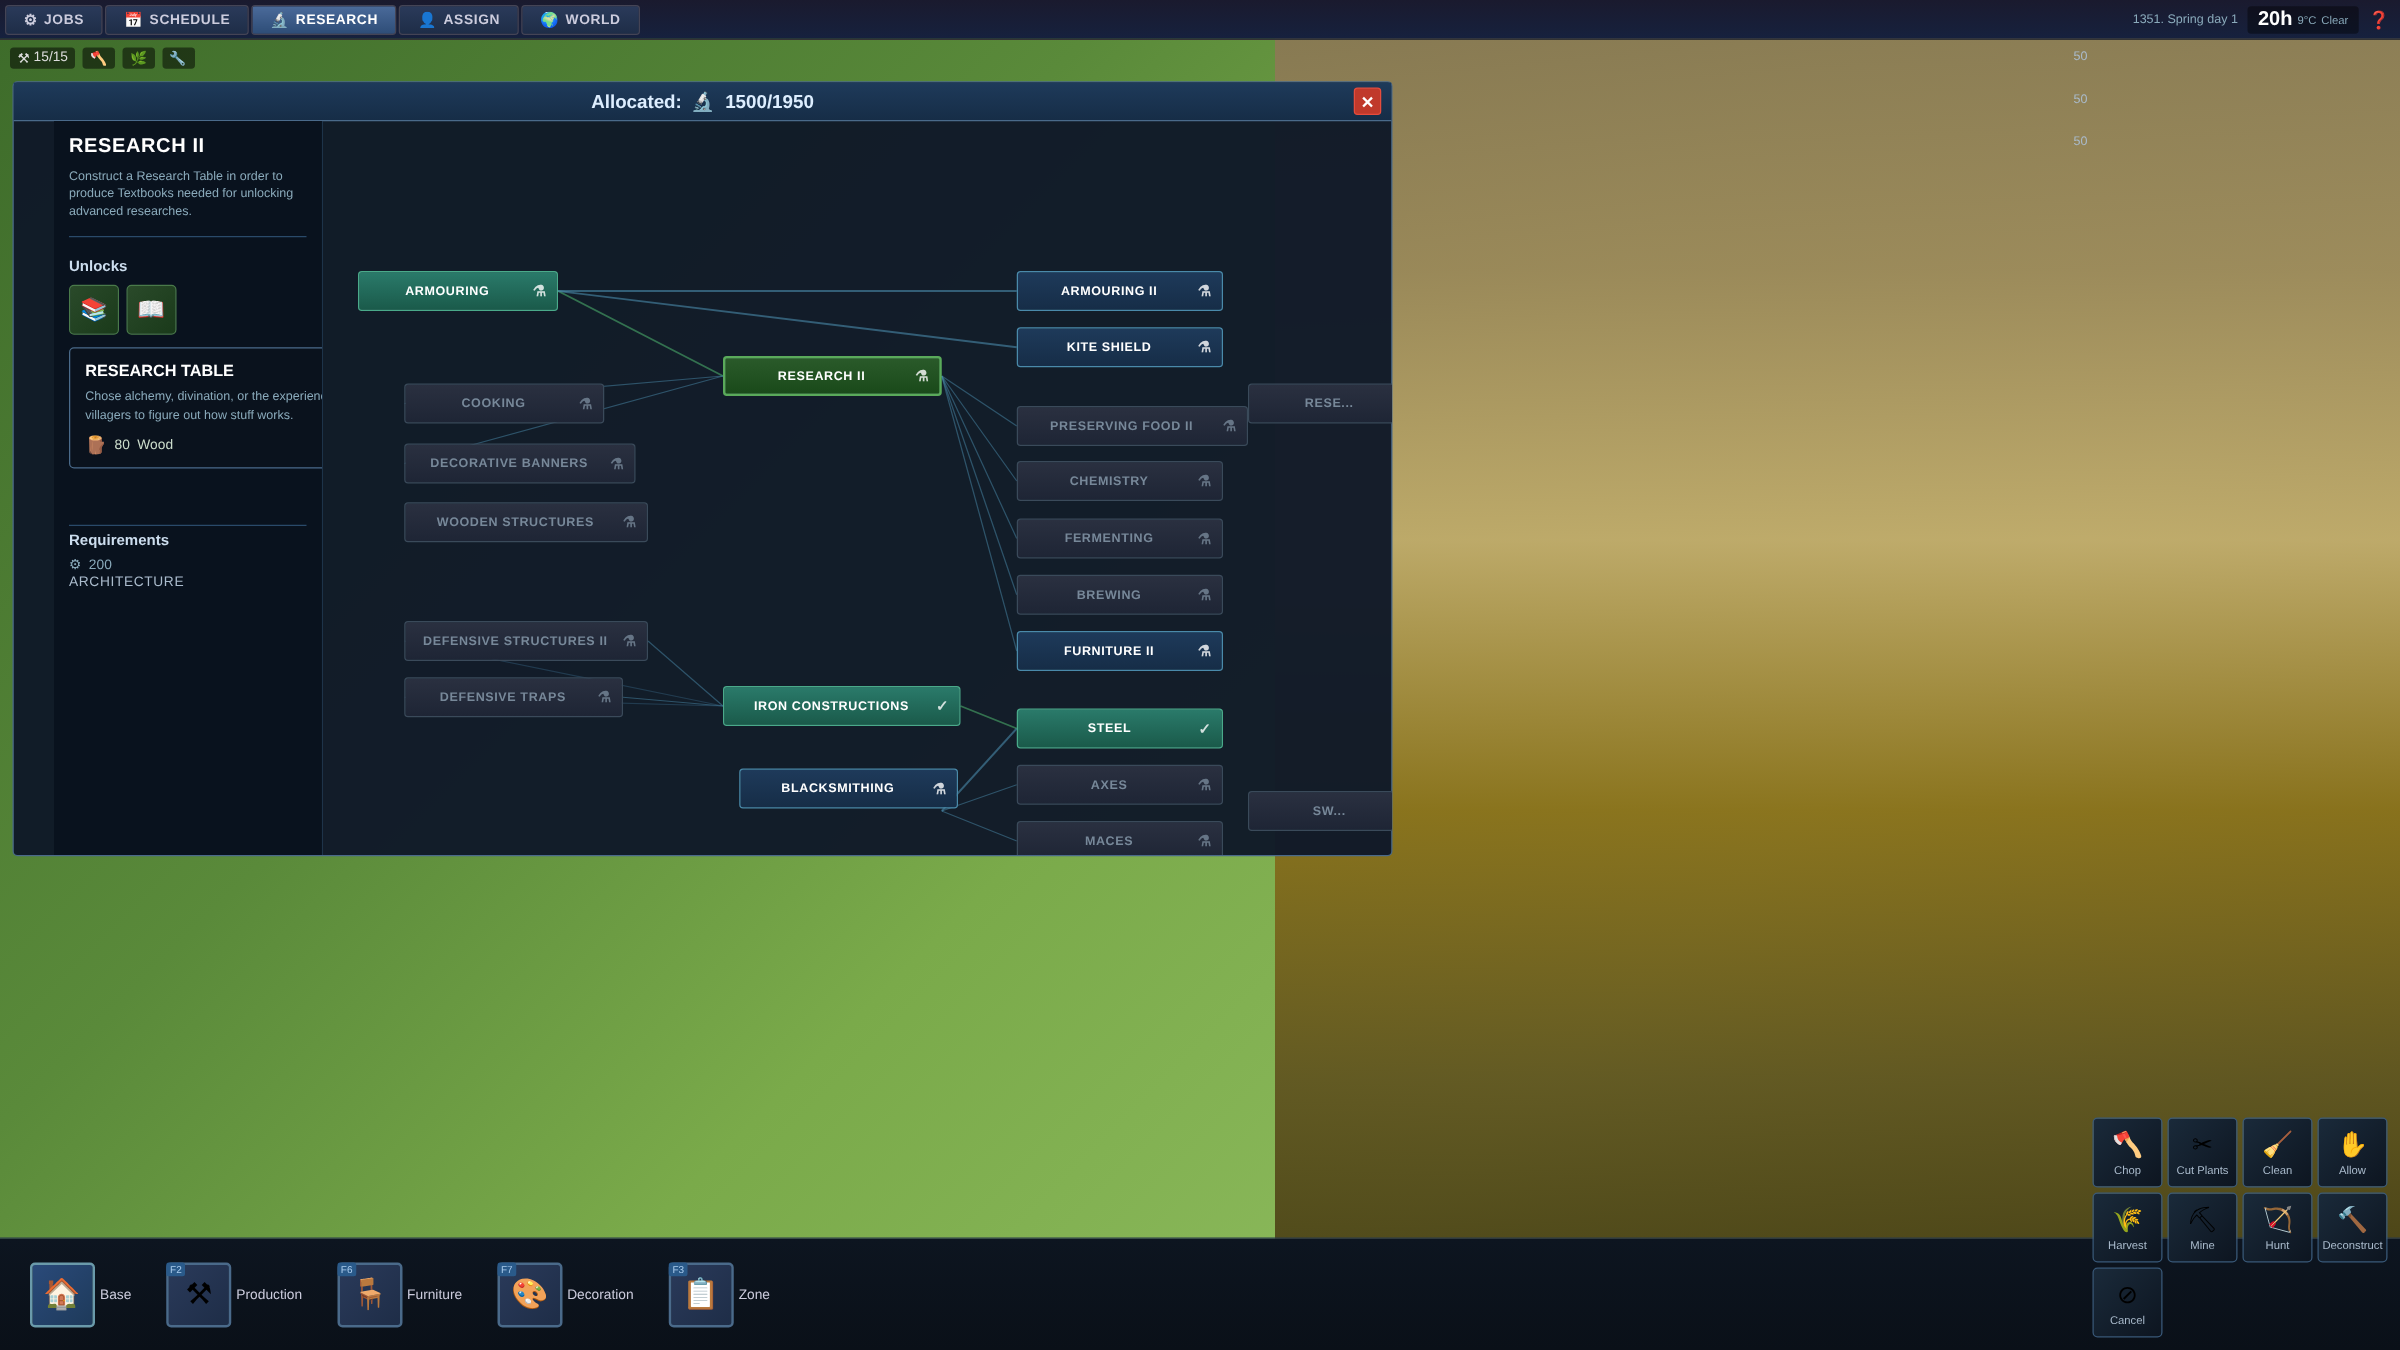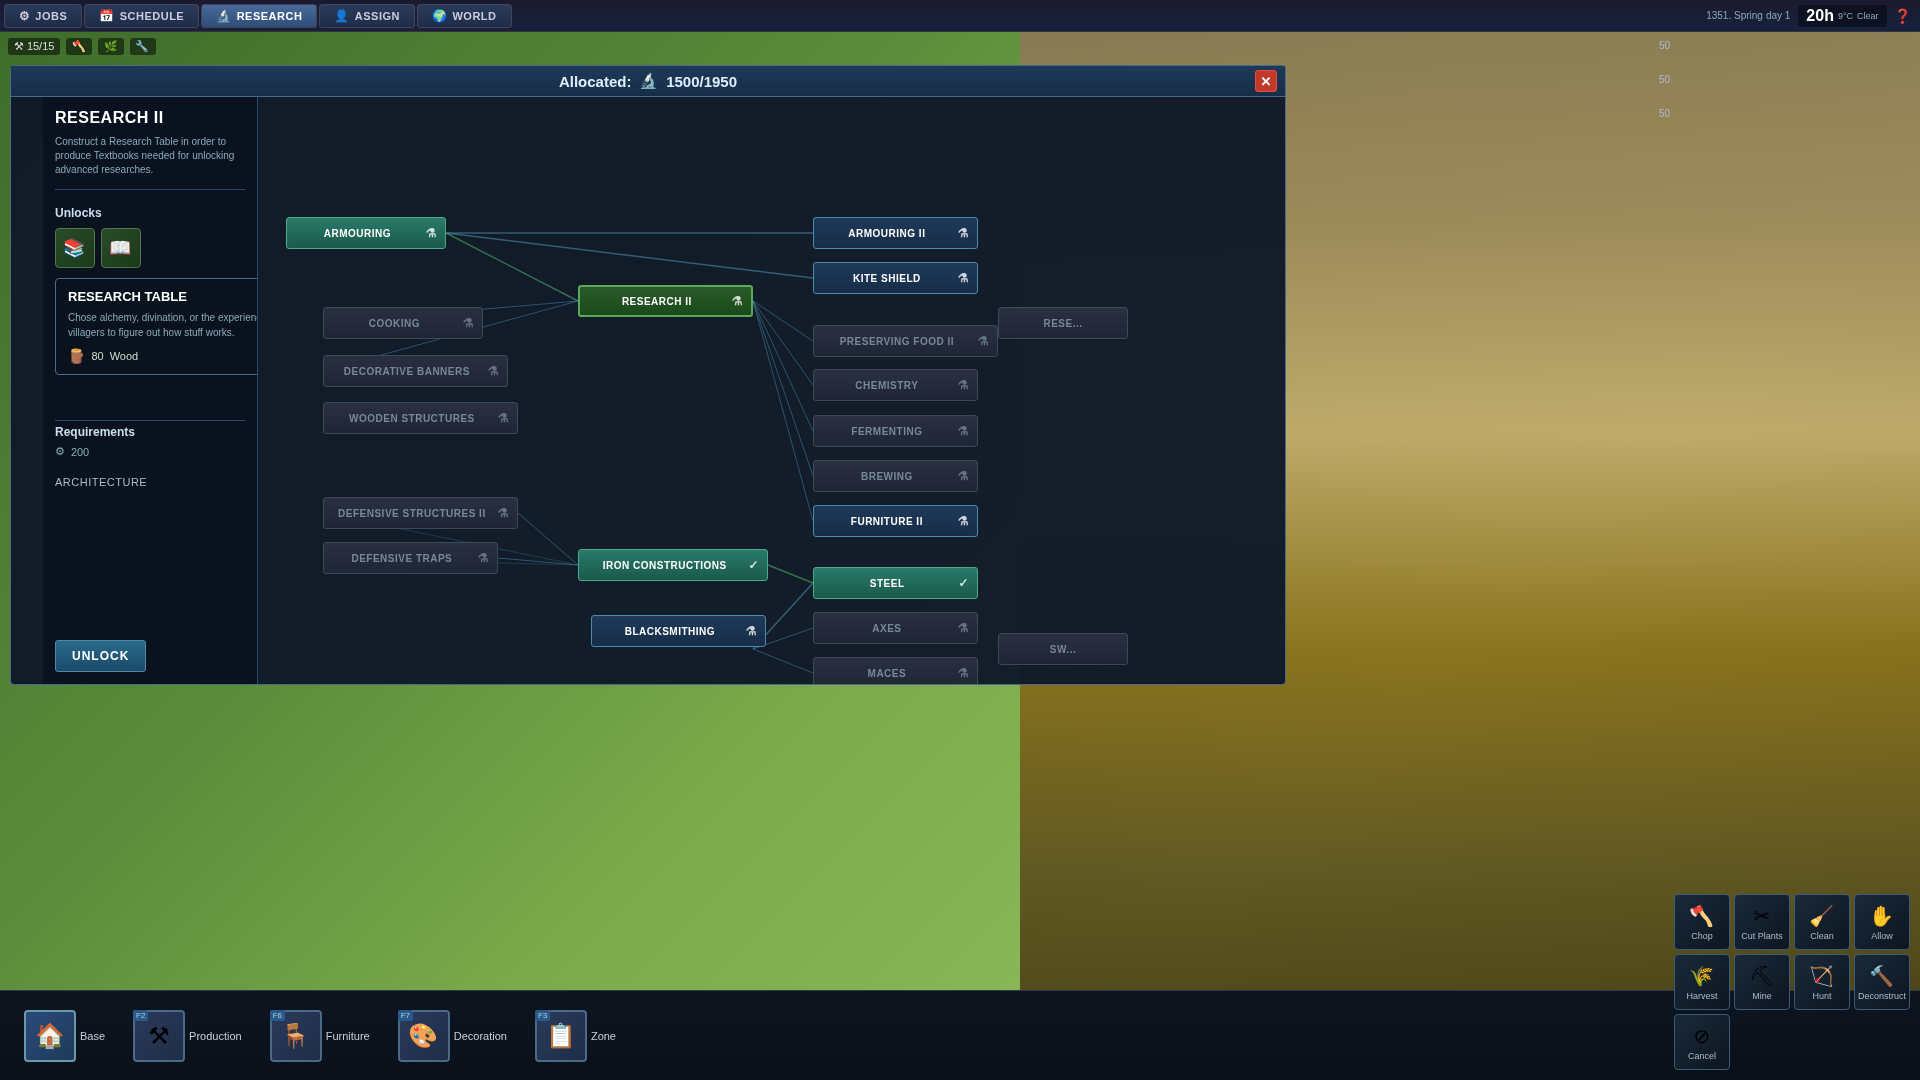--- a/index.html
+++ b/index.html
@@ -103,21 +103,21 @@
       padding: 2px 6px;
       border-radius: 3px;
       color: #ddd;
       font-size: 11px;
     }
 
     
     .dialog-panel {
       position: absolute;
       top: 65px; left: 10px;
-      width: 1276px;
+      width: 1104px;
       height: 620px;
       background: rgba(15, 25, 40, 0.97);
       border: 1px solid #4a6a8a;
       border-radius: 4px;
       z-index: 50;
       display: flex;
       flex-direction: column;
     }
 
     .dialog-header {
@@ -517,29 +517,26 @@
       </div>
 
       <div style="margin-top: 140px;">
         <div class="sidebar-divider"></div>
         <div class="req-title">Requirements</div>
         <div style="margin-top:6px;">
           <div class="req-item">
             <span>⚙</span>
             <span>200</span>
           </div>
-          <div style="margin-top:18px;">
+          <div style="margin-top:2px;">
             <div class="arch-label">ARCHITECTURE</div>
           </div>
         </div>
       </div>
 
-      <div style="margin-top: auto; padding-top: 12px;">
-        <button class="unlock-btn">UNLOCK</button>
-      </div>
     </div>
 
     <div class="tech-tree">
       <div class="tech-tree-inner">
 
         <svg class="connections-svg">
 
           <line x1="178" y1="126" x2="545" y2="126" stroke="#4a8aaa" stroke-width="1.5" opacity="0.6"></line>
 
           <line x1="178" y1="126" x2="310" y2="194" stroke="#4aaa6a" stroke-width="1.5" opacity="0.6"></line>

